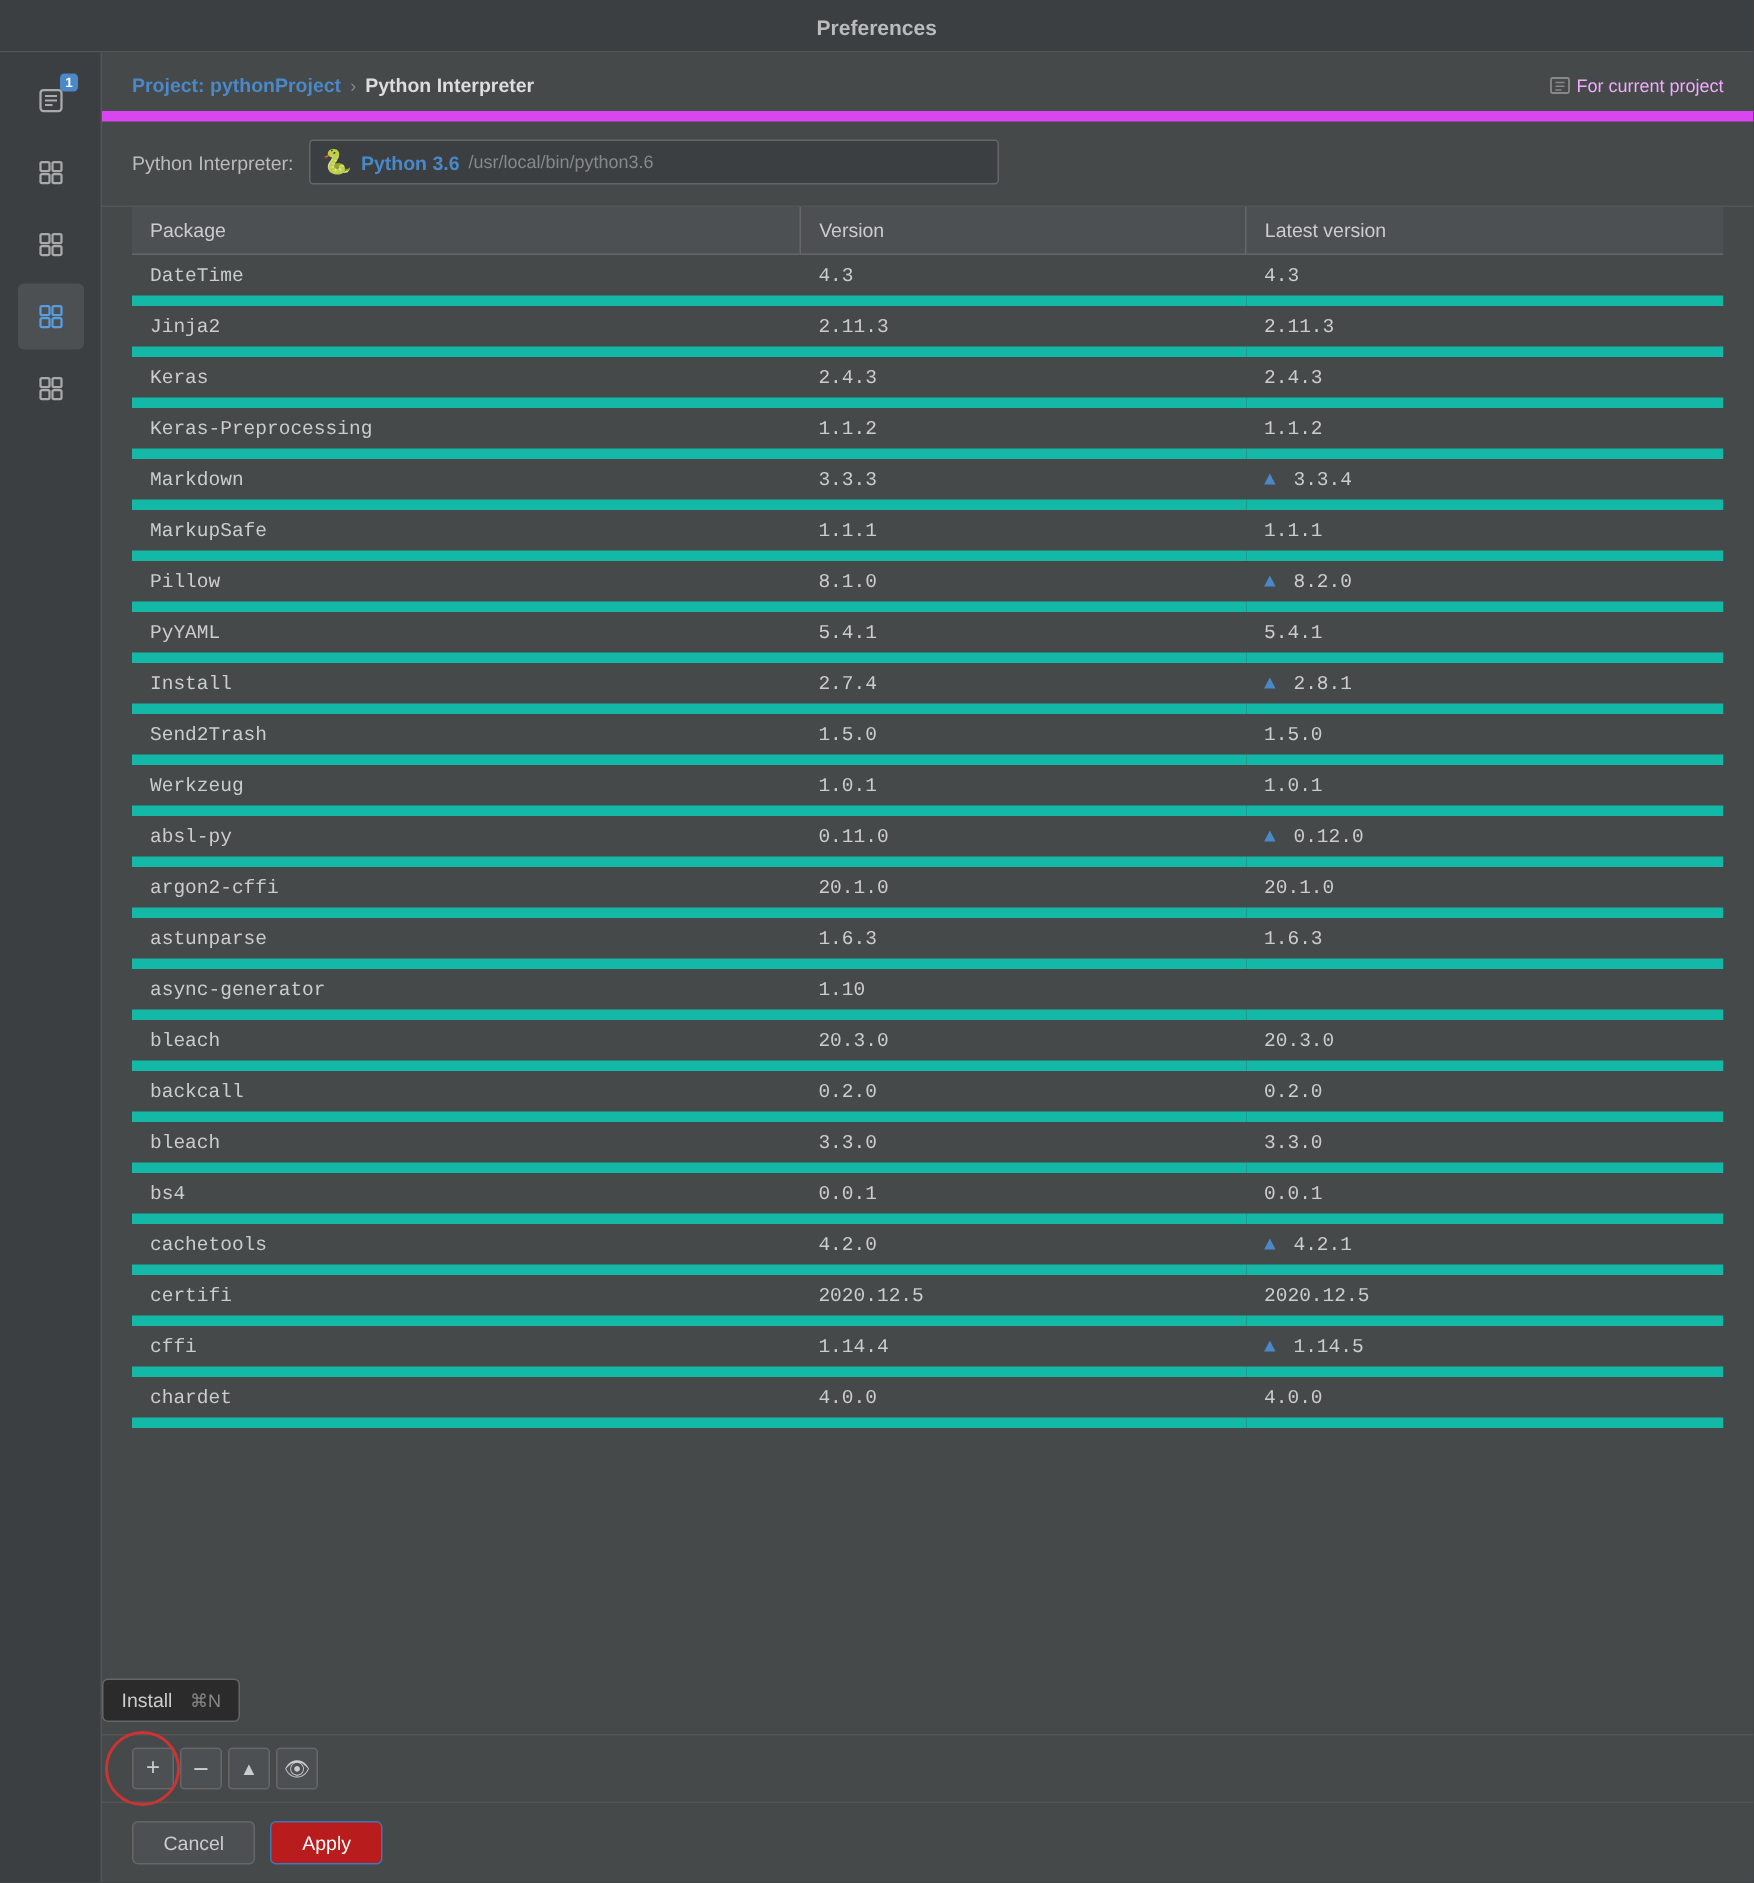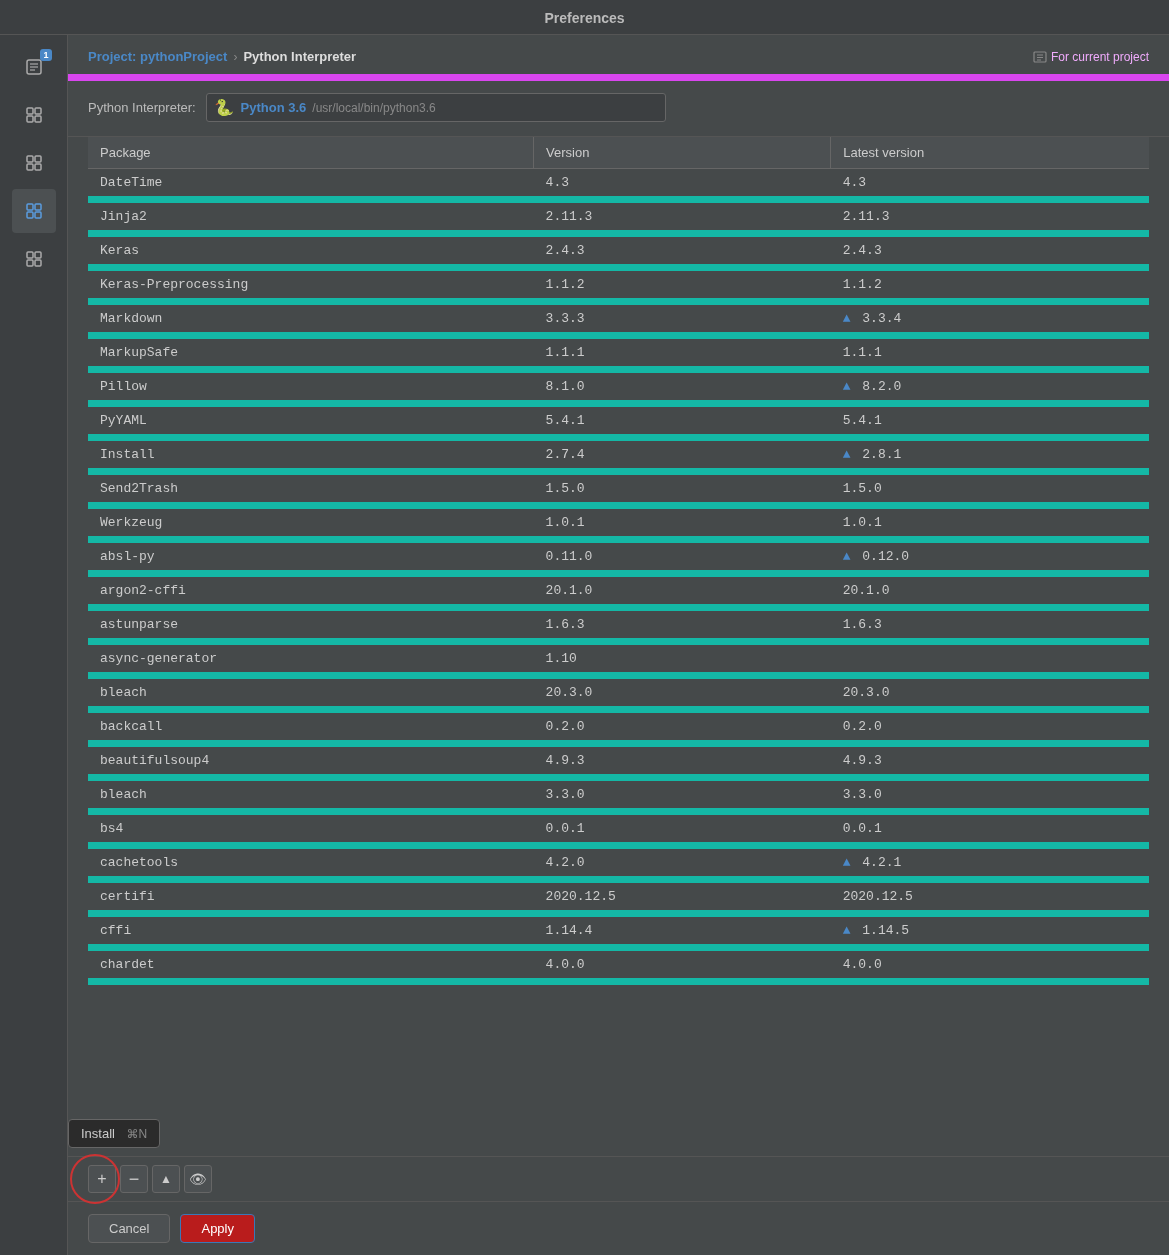--- a/index.html
+++ b/index.html
@@ -465,25 +465,20 @@
               <td>bleach</td>
               <td>20.3.0</td>
               <td>20.3.0</td>
             </tr>
             <tr>
               <td>backcall</td>
               <td>0.2.0</td>
               <td>0.2.0</td>
             </tr>
             <tr>
-              <td>beautifulsoup4</td>
-              <td>4.9.3</td>
-              <td>4.9.3</td>
-            </tr>
-            <tr>
               <td>bleach</td>
               <td>3.3.0</td>
               <td>3.3.0</td>
             </tr>
             <tr>
               <td>bs4</td>
               <td>0.0.1</td>
               <td>0.0.1</td>
             </tr>
             <tr>

